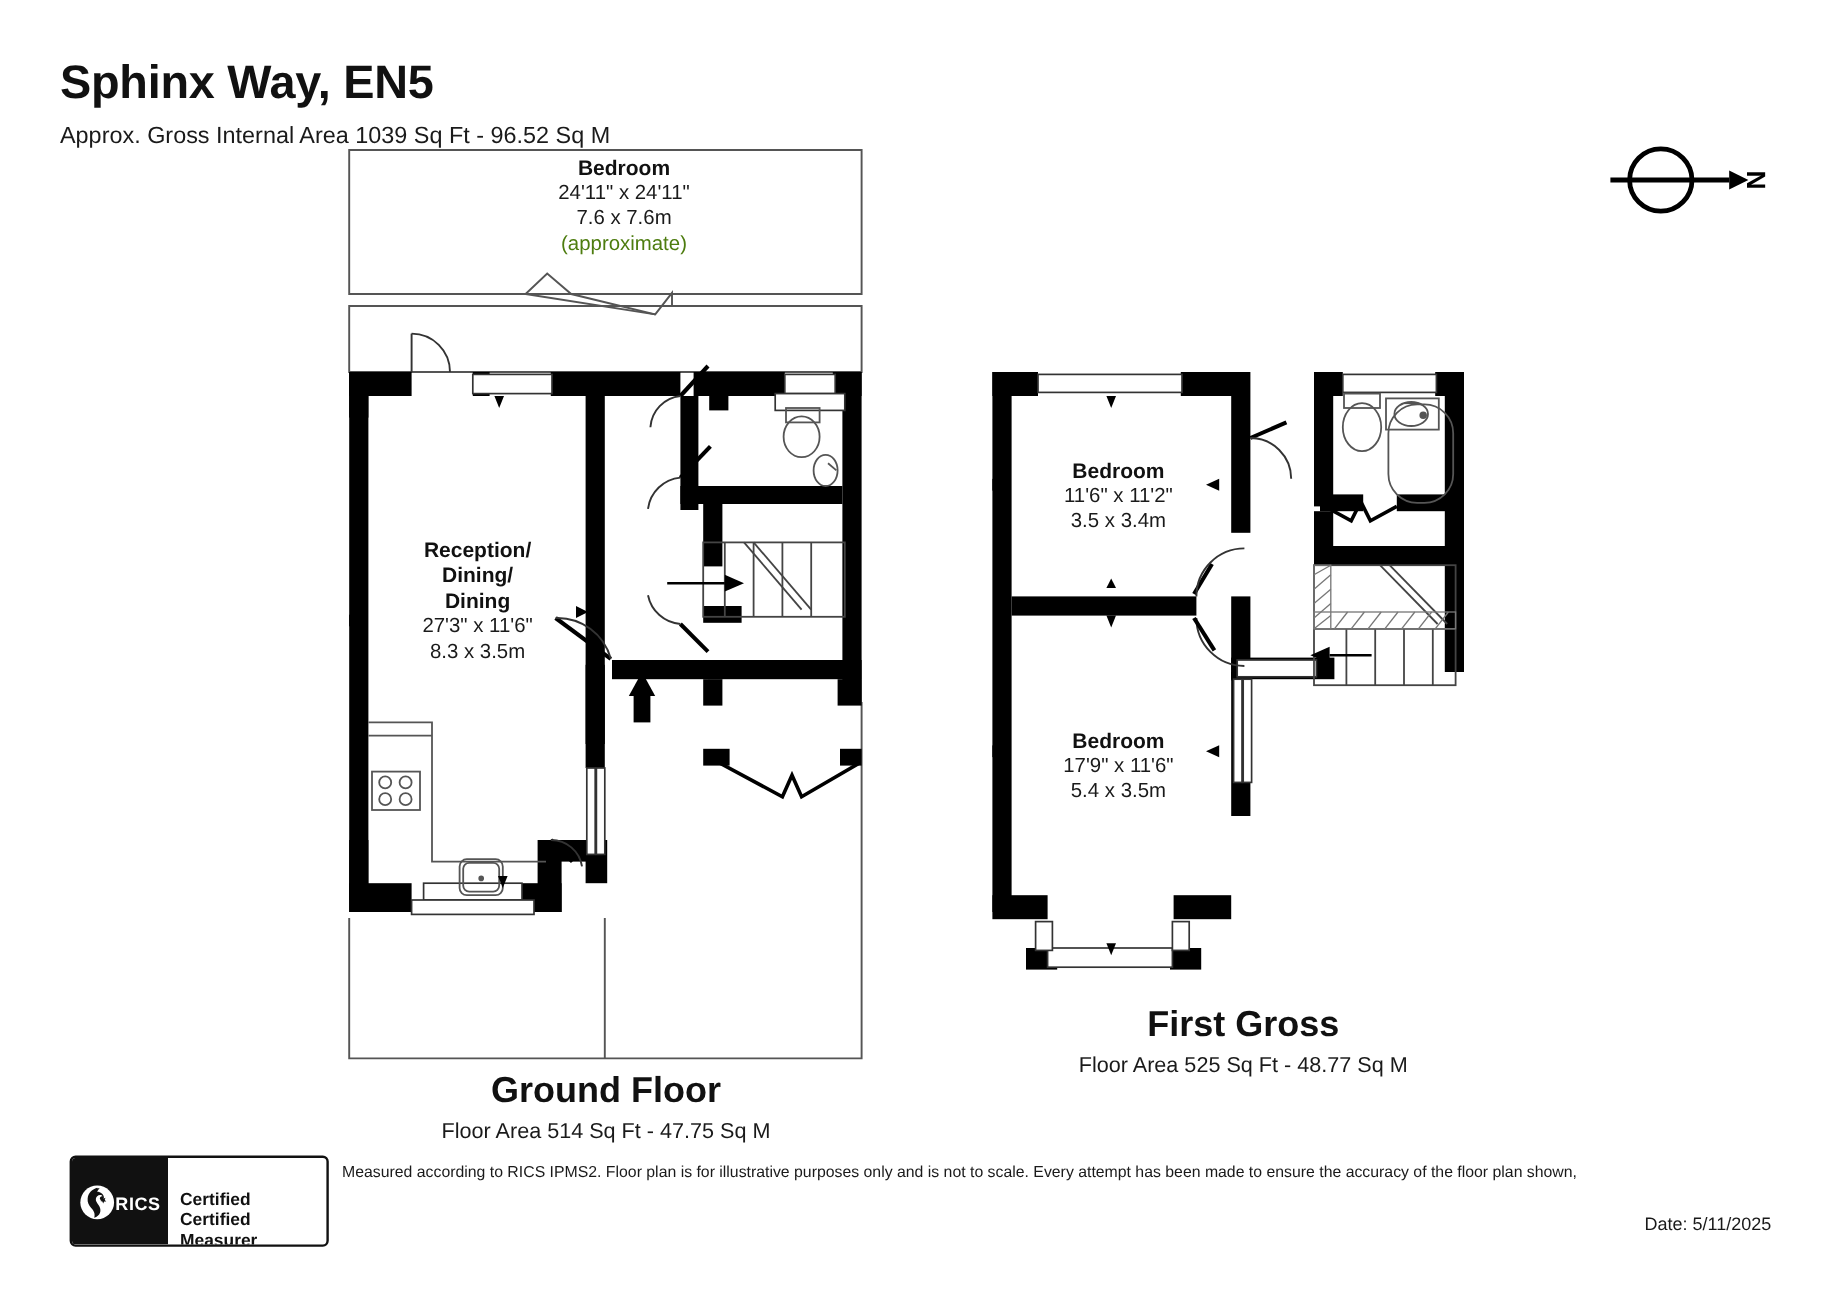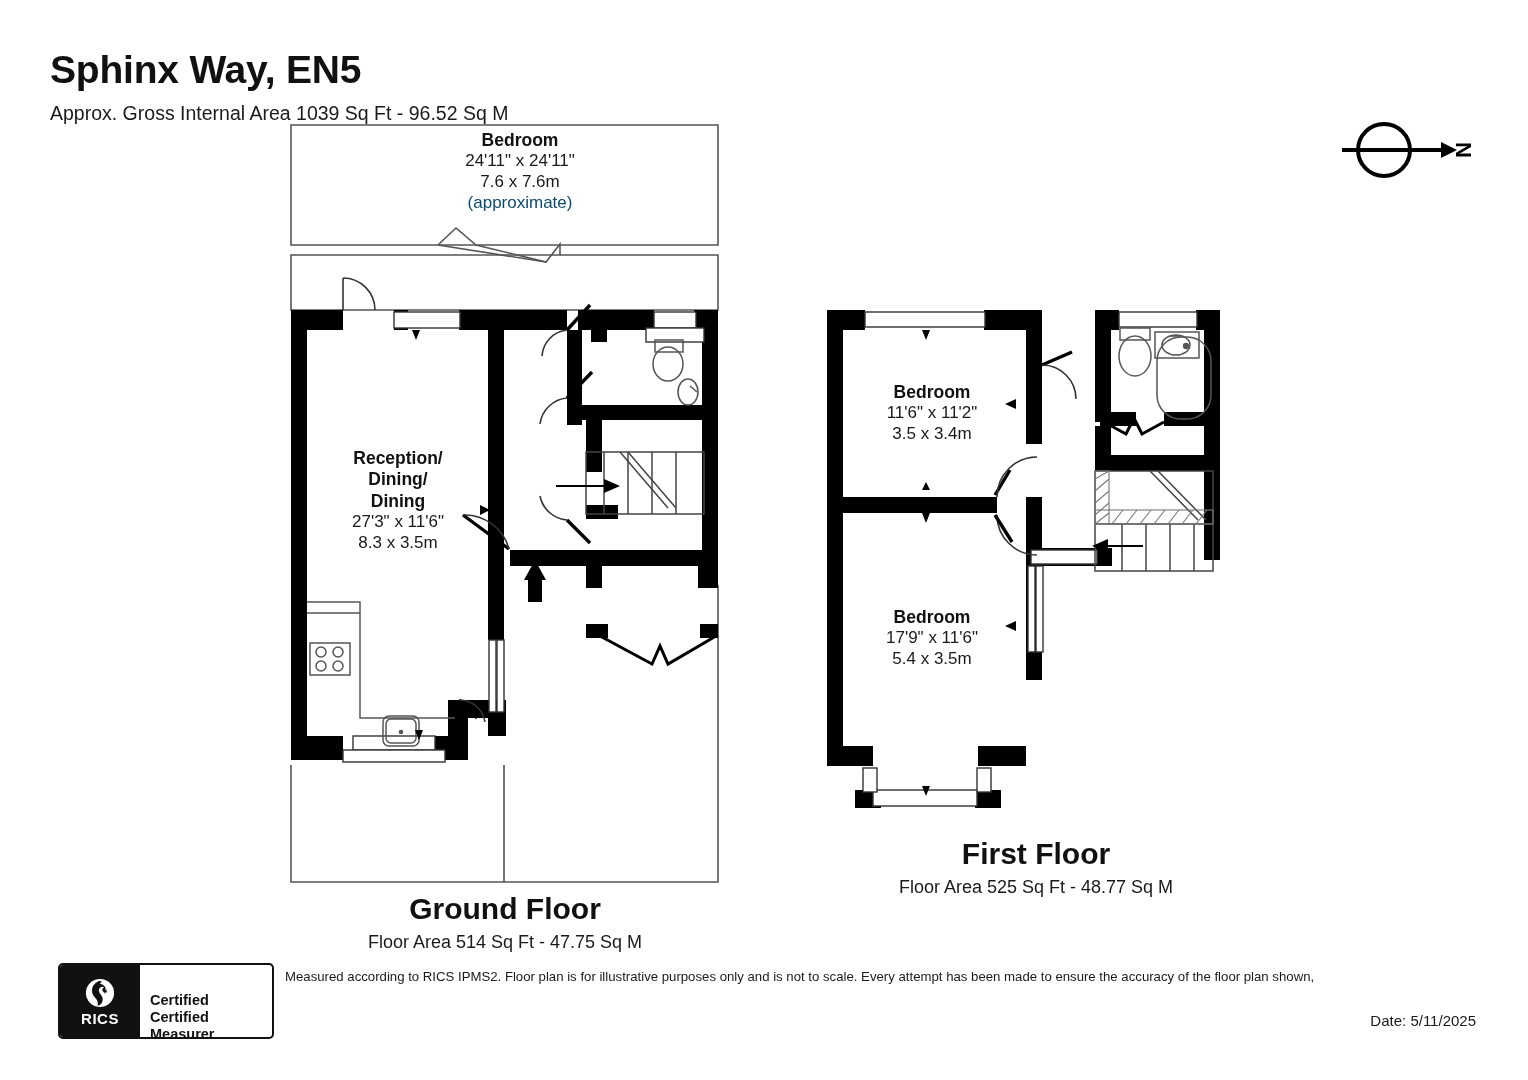--- a/index.html
+++ b/index.html
@@ -75,21 +75,21 @@
     color: #111;
   }
   .room-label .rl-dim {
     font-size: 17px;
     font-weight: 400;
     color: #1a1a1a;
   }
   .room-label .rl-note {
     font-size: 17px;
     font-weight: 400;
-    color: #0c4a6e;
+    color: #4d7c0f;
   }
 
   
   .floor-caption {
     position: absolute;
     text-align: center;
     white-space: nowrap;
   }
   .floor-caption .fc-title {
     font-size: 30px;
@@ -115,21 +115,20 @@
     border: 2px solid #111;
     border-radius: 5px;
     display: flex;
     overflow: hidden;
     background: #fff;
   }
   .rics-badge .rb-left {
     width: 80px;
     background: #111;
     display: flex;
-    flex-direction: column;
     align-items: center;
     justify-content: center;
     padding: 4px 0 3px;
     box-sizing: border-box;
   }
   .rics-badge .rb-lion {
     width: 30px;
     height: 30px;
   }
   .rics-badge .rb-wordmark {
@@ -461,21 +460,21 @@
     <div class="rl-dim">17'9" x 11'6"</div>
     <div class="rl-dim">5.4 x 3.5m</div>
   </div>
 
   <div class="floor-caption" style="left:505px; top:892px; transform:translateX(-50%);">
     <div class="fc-title">Ground Floor</div>
     <div class="fc-area">Floor Area 514 Sq Ft - 47.75 Sq M</div>
   </div>
 
   <div class="floor-caption" style="left:1036px; top:837px; transform:translateX(-50%);">
-    <div class="fc-title">First Floor</div>
+    <div class="fc-title">First Gross</div>
     <div class="fc-area">Floor Area 525 Sq Ft - 48.77 Sq M</div>
   </div>
 
   <div class="rics-badge">
     <div class="rb-left">
       <svg class="rb-lion" viewBox="0 0 32 32">
         <circle cx="16" cy="16" r="15" fill="#fff"></circle>
         <path d="M16 3c-5 1.5-8 5-8.5 9.5-.4 3.6 1.2 6.2 3.2 8.4 1.4 1.6 2.6 3.2 2.9 5.1.2 1.4.1 2.6-.3 3.6 2.6-.7 4.4-2.3 5.2-4.4.7-1.9.4-3.8-.4-5.4-.9-1.8-2.3-3.1-3-4.8-.6-1.6-.3-3.3.9-4.5.9-.9 2.2-1.3 3.4-1 .6.2 1.1.6 1.4 1.1-.7-.2-1.4 0-1.9.5-.6.6-.7 1.6-.2 2.3.5.7 1.5.9 2.2.4.9-.6 1.2-1.8 1-2.9-.4-2.1-2.2-3.7-4.2-4.2-.6-.2-1.2-.2-1.8-.2.7-1.4 1.5-2.3 2.3-3.1-.7 0-1.4 0-2.2.1z" fill="#111"></path>
         <path d="M21.5 12.8l1.8-.9-.6 1.9 1.4 1.3-1.9.2-.9 1.7-.7-1.8-1.9-.4 1.5-1.2z" fill="#111"></path>
       </svg>

